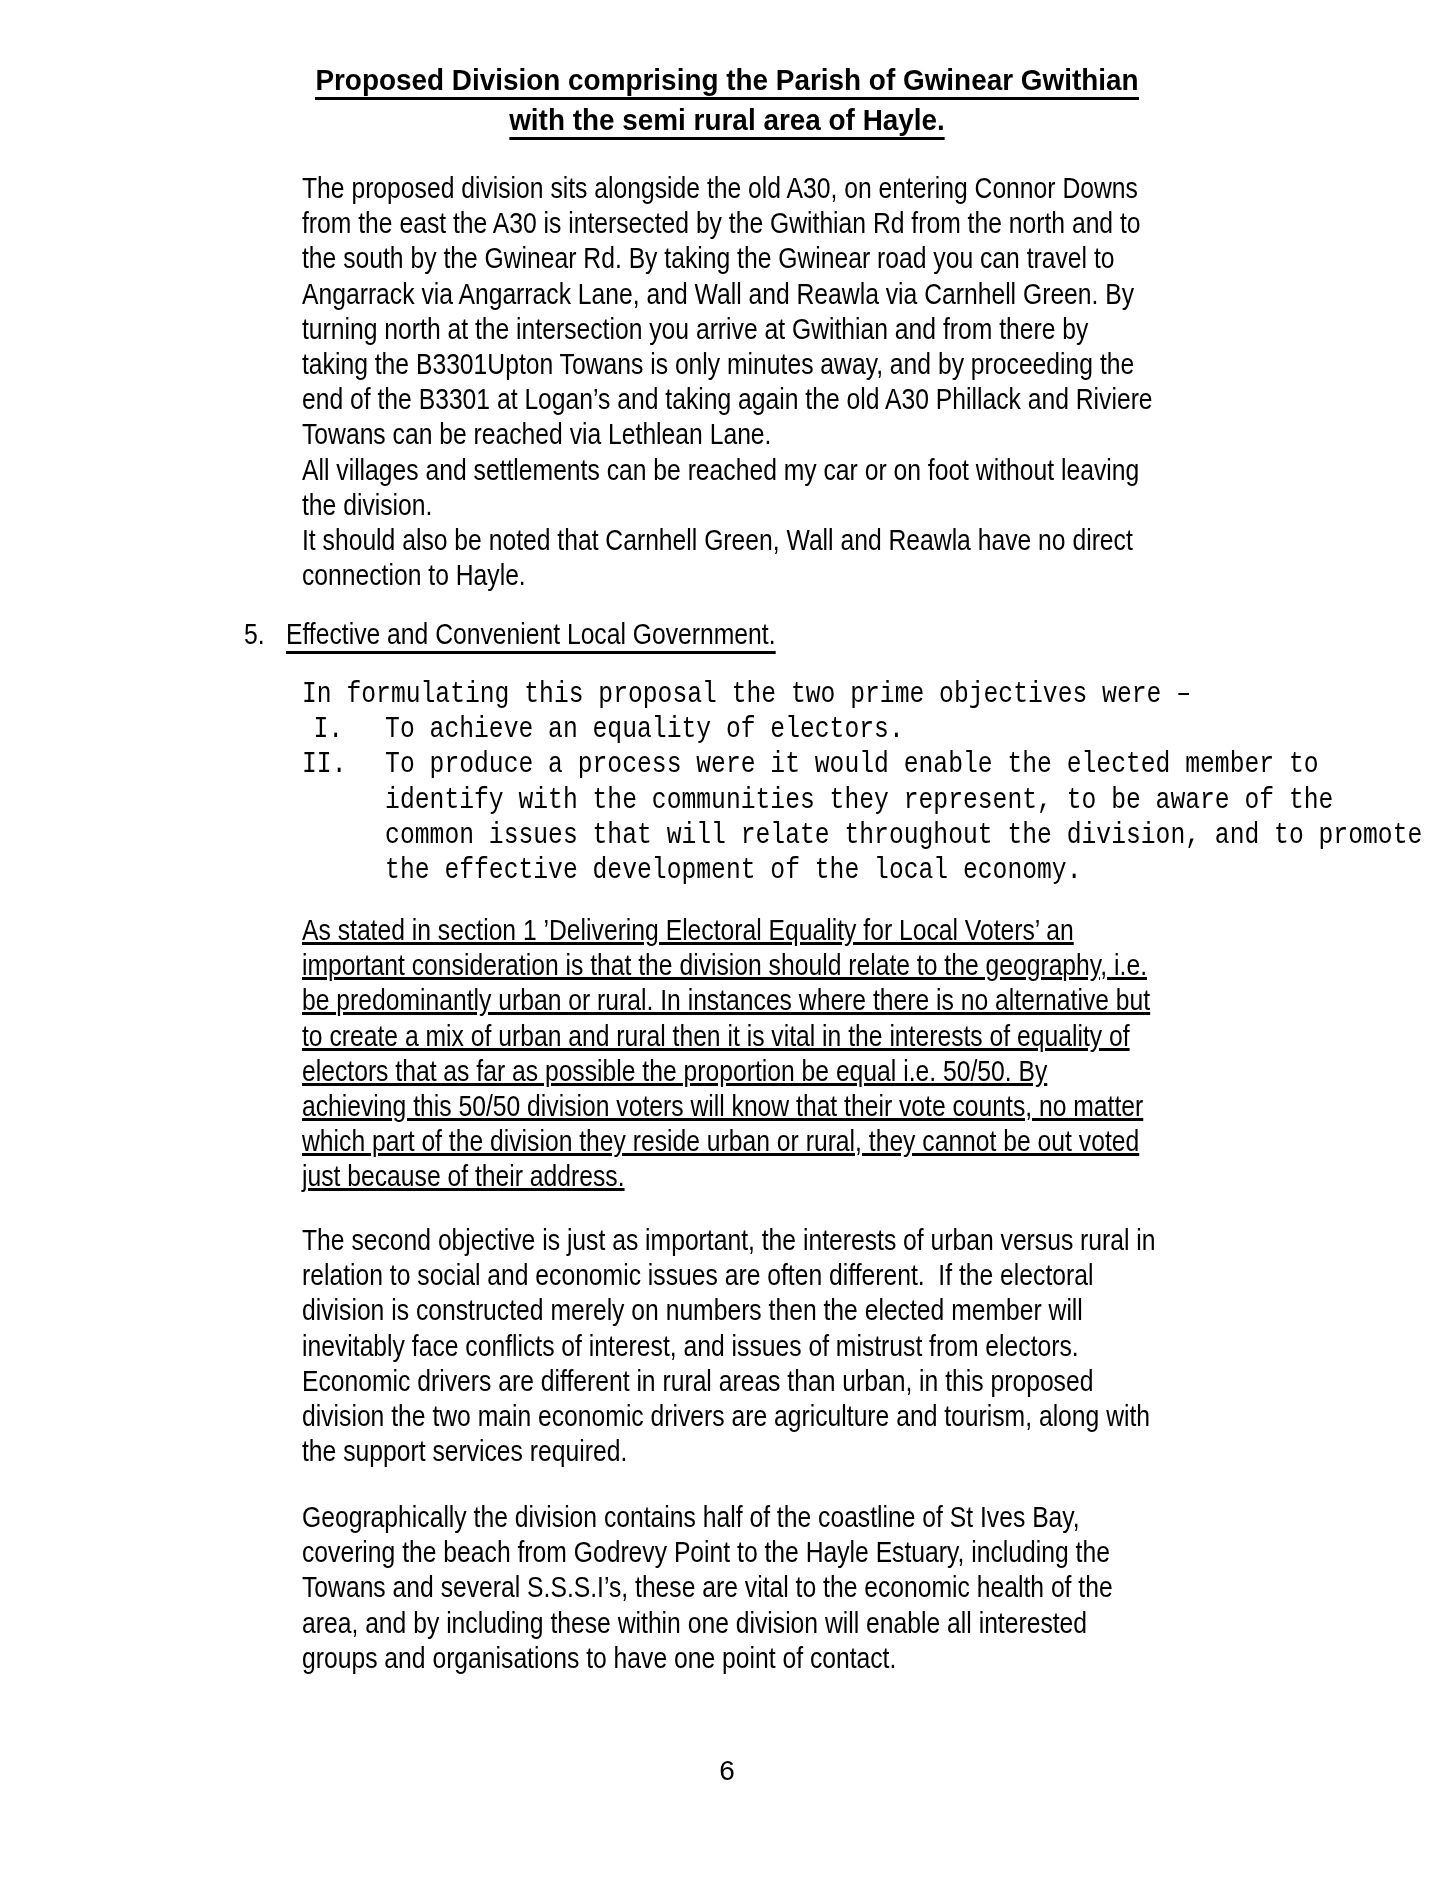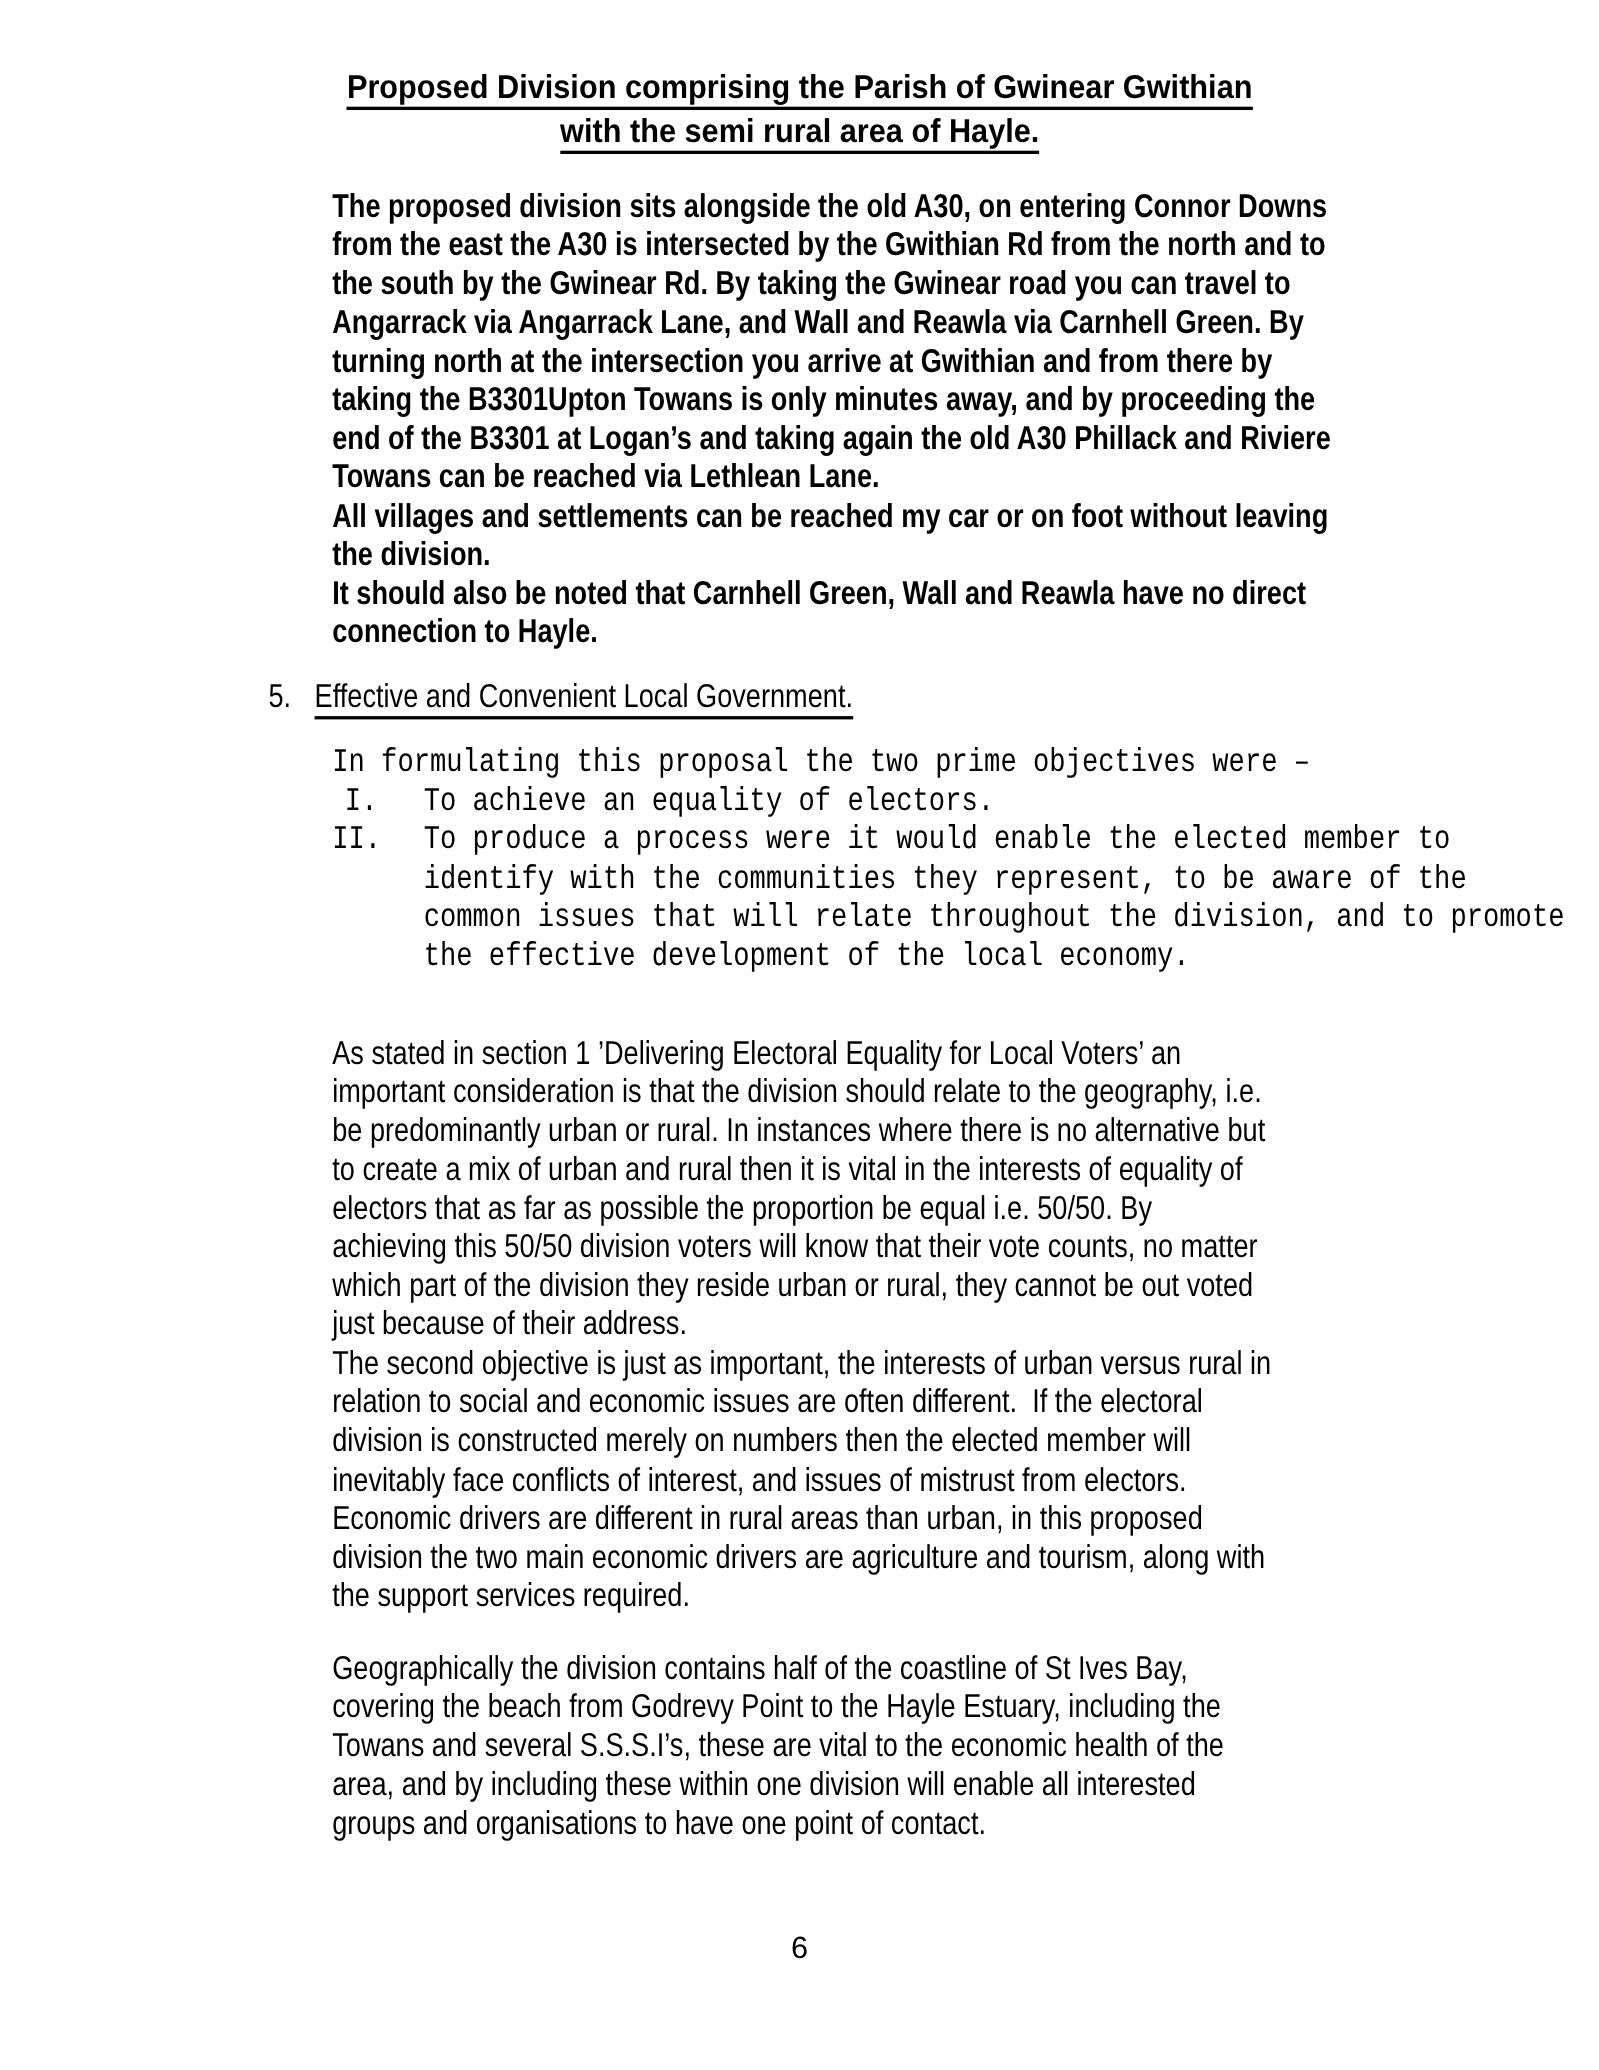--- a/index.html
+++ b/index.html
@@ -32,24 +32,24 @@
     text-align: center;
     white-space: pre;
     transform: scaleX(0.93);
     transform-origin: 50% 0;
   }
   .title-line .ul {
     border-bottom: 3px solid #000;
     padding-bottom: 1px;
   }
 
-  .p1-block   { left: 302px; top: 170px;  width: 1140px; font-weight: bold; }
+  .p1-block   { left: 302px; top: 170px;  width: 1140px; }
   .head-block { left: 244px; top: 616px;  width: 1180px; }
   .obj-block  { left: 302px; top: 677px;  width: 1140px; font-family: Liberation Mono, monospace; }
-  .p3-block   { left: 302px; top: 940px;  width: 1140px; }
+  .p3-block   { left: 302px; top: 912px;  width: 1140px; text-decoration: underline; }
   .p4-block   { left: 302px; top: 1222px; width: 1140px; }
   .p5-block   { left: 302px; top: 1499px; width: 1140px; }
 
   .head-num {
     display: inline-block;
     width: 51px;
     text-align: left;
   }
   .head-text {
     border-bottom: 3px solid #000;

